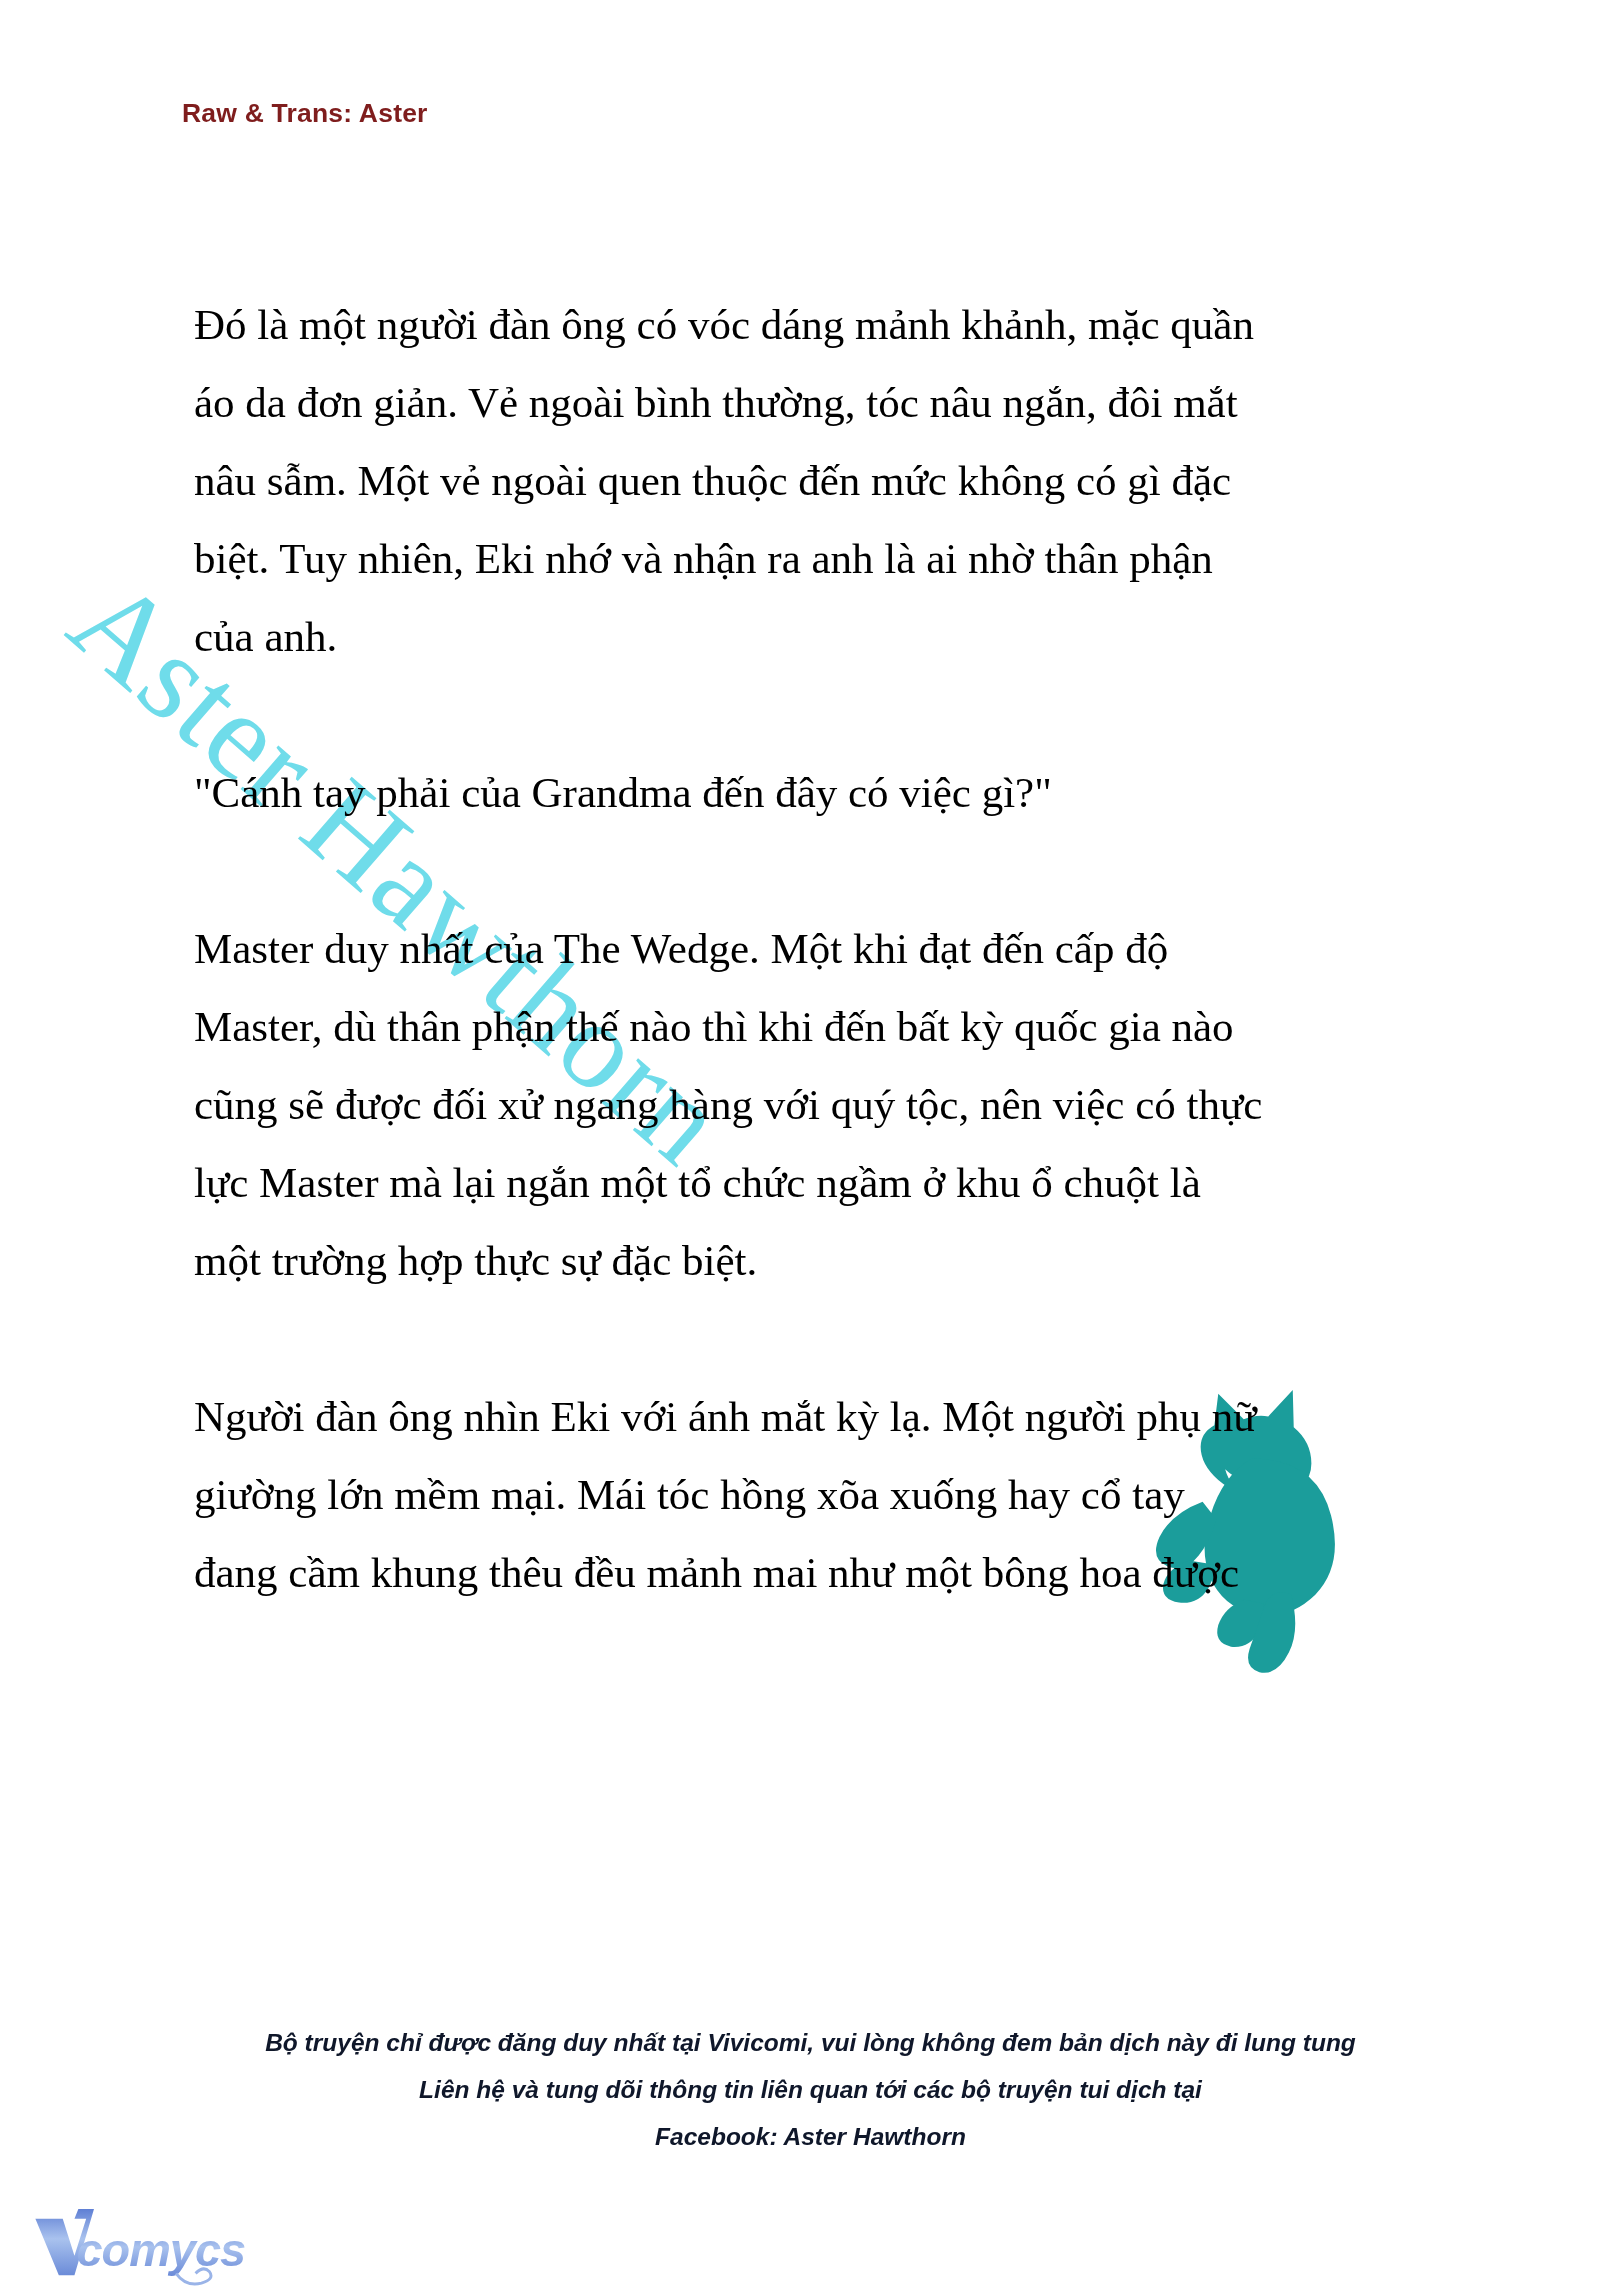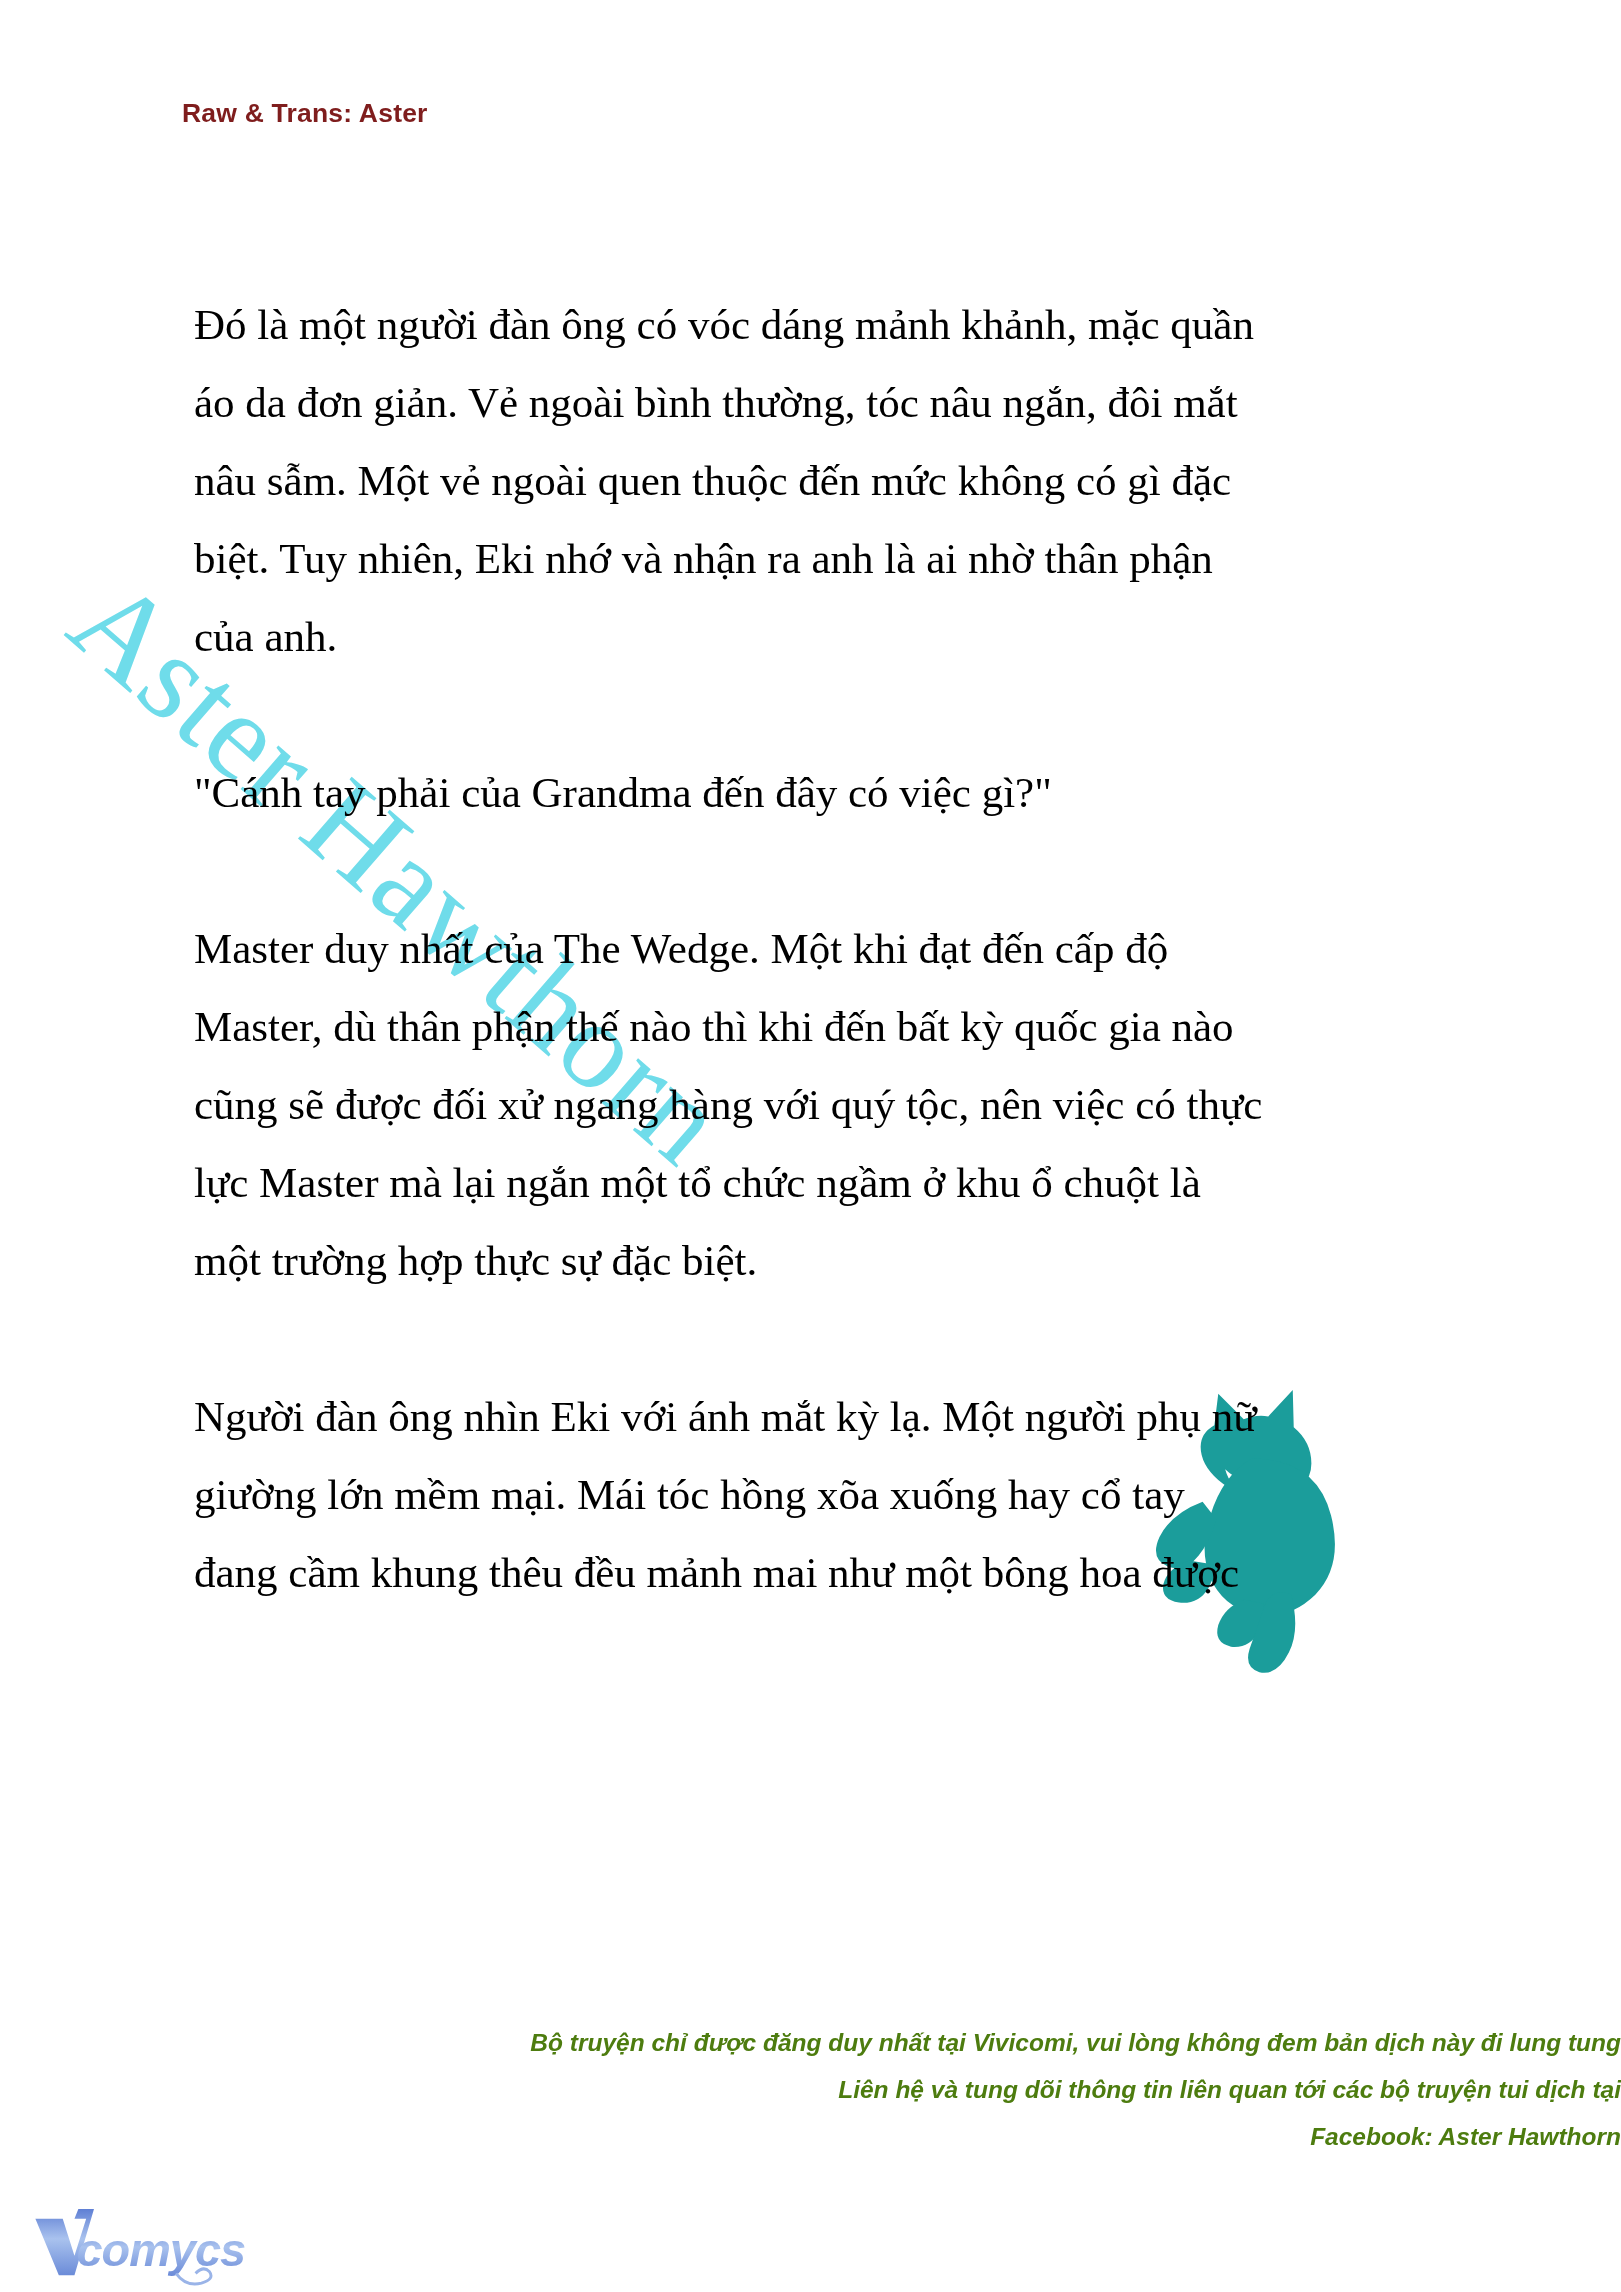--- a/index.html
+++ b/index.html
@@ -77,27 +77,27 @@
     z-index: 2;
     pointer-events: none;
   }
 
   
   .footer-notice {
     position: absolute;
     left: 0;
     right: 0;
     top: 2019px;
-    text-align: right;
+    text-align: center;
     font-family: "Liberation Sans", "DejaVu Sans", sans-serif;
     font-style: italic;
     font-weight: bold;
     font-size: 24.5px;
     line-height: 47px;
-    color: #4d7c0f;
+    color: #0f172a;
     z-index: 4;
   }
   .footer-notice .fline { display: block; }
 
   
   .logo {
     position: absolute;
     left: 29px;
     top: 2205px;
     width: 255px;

